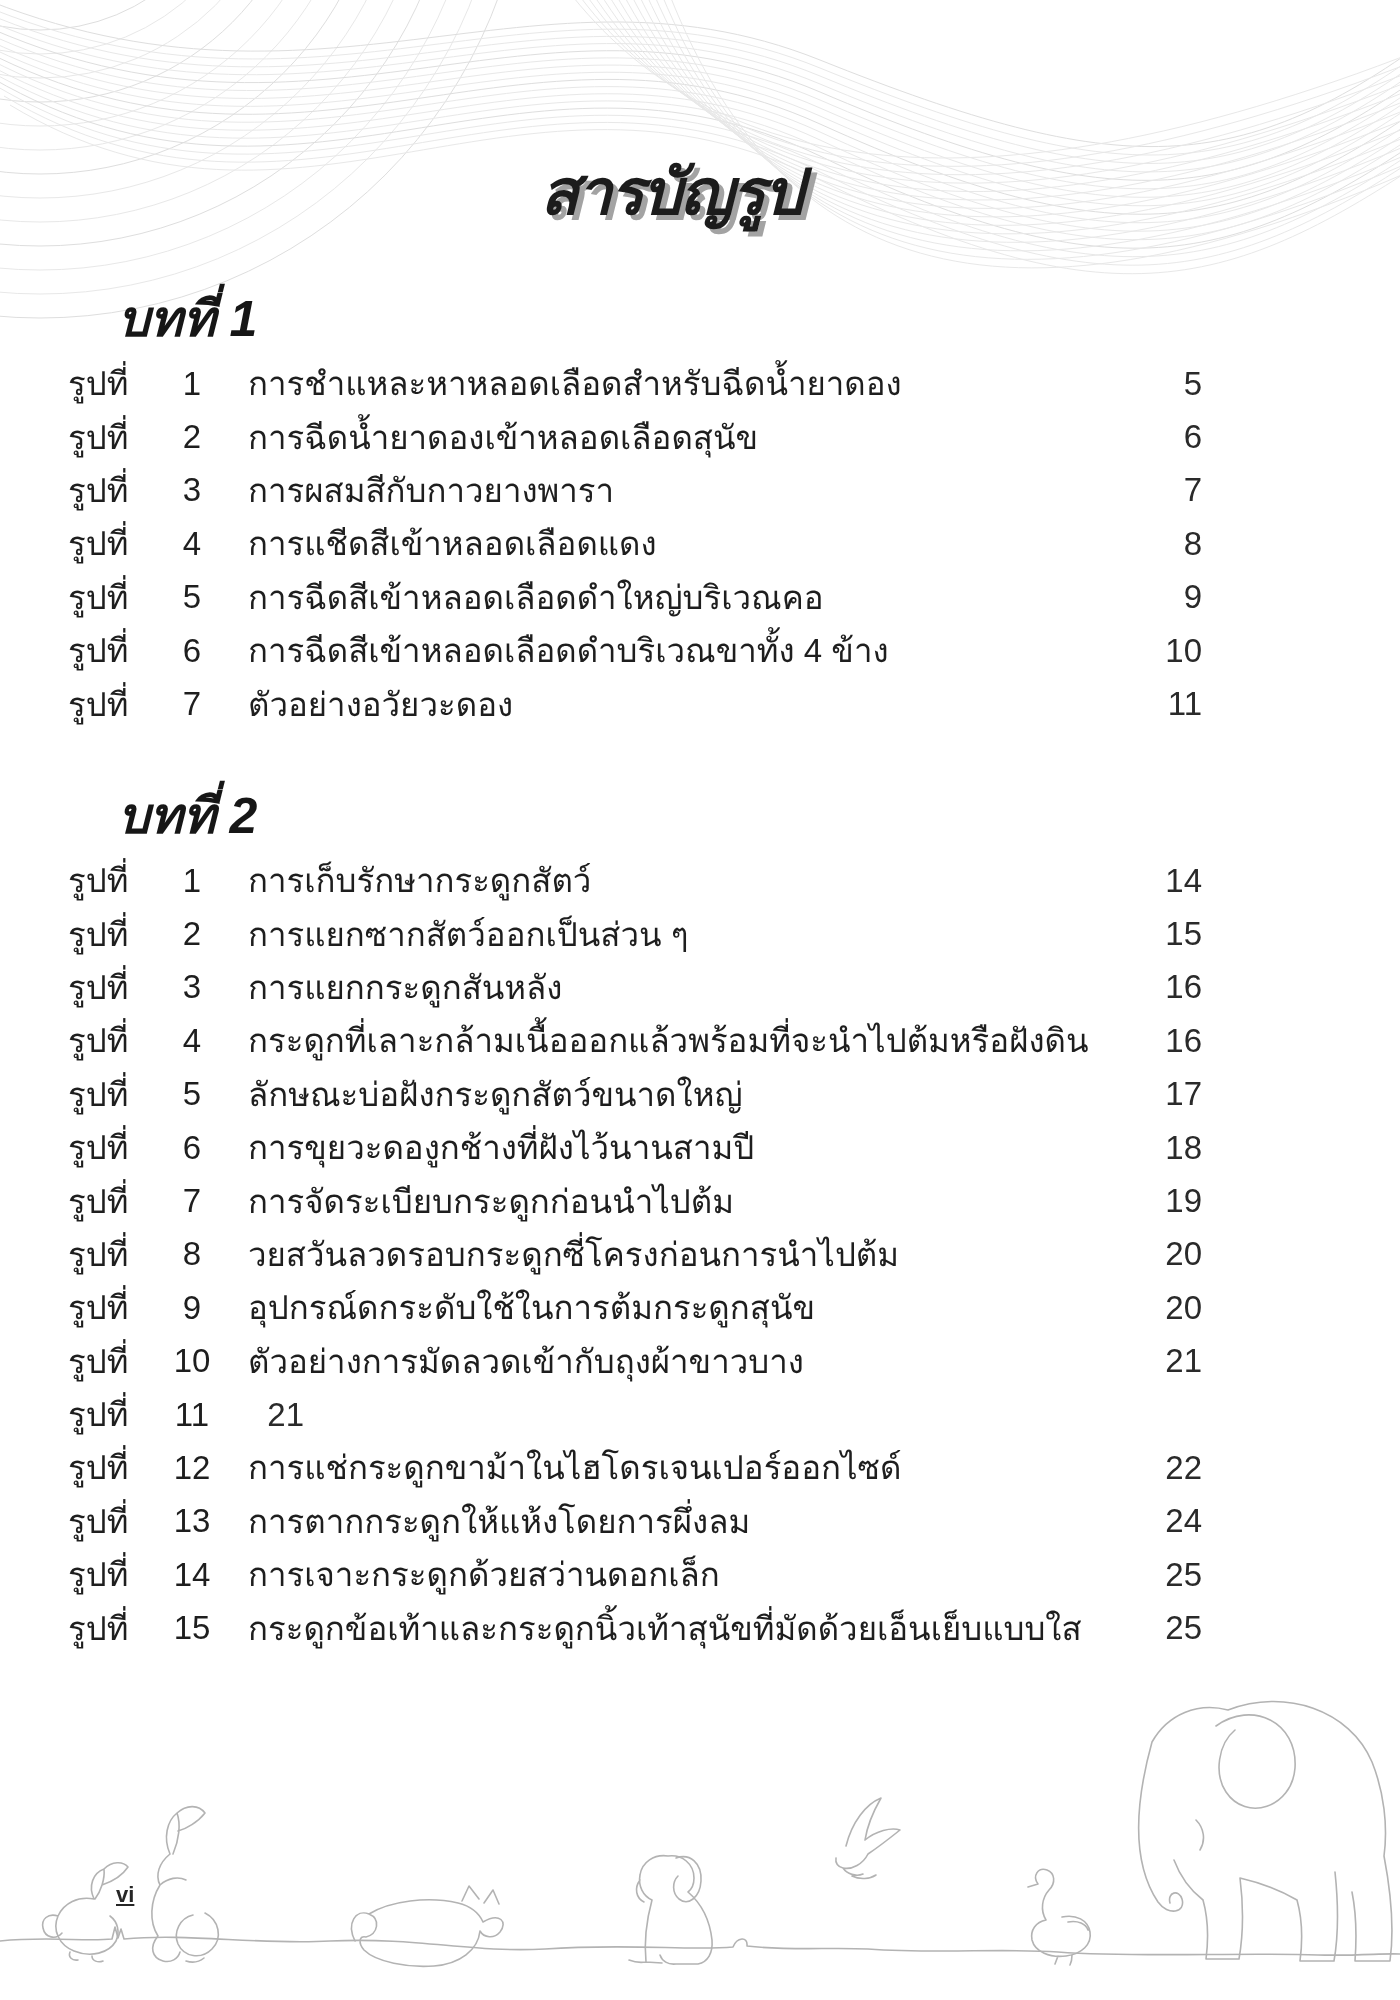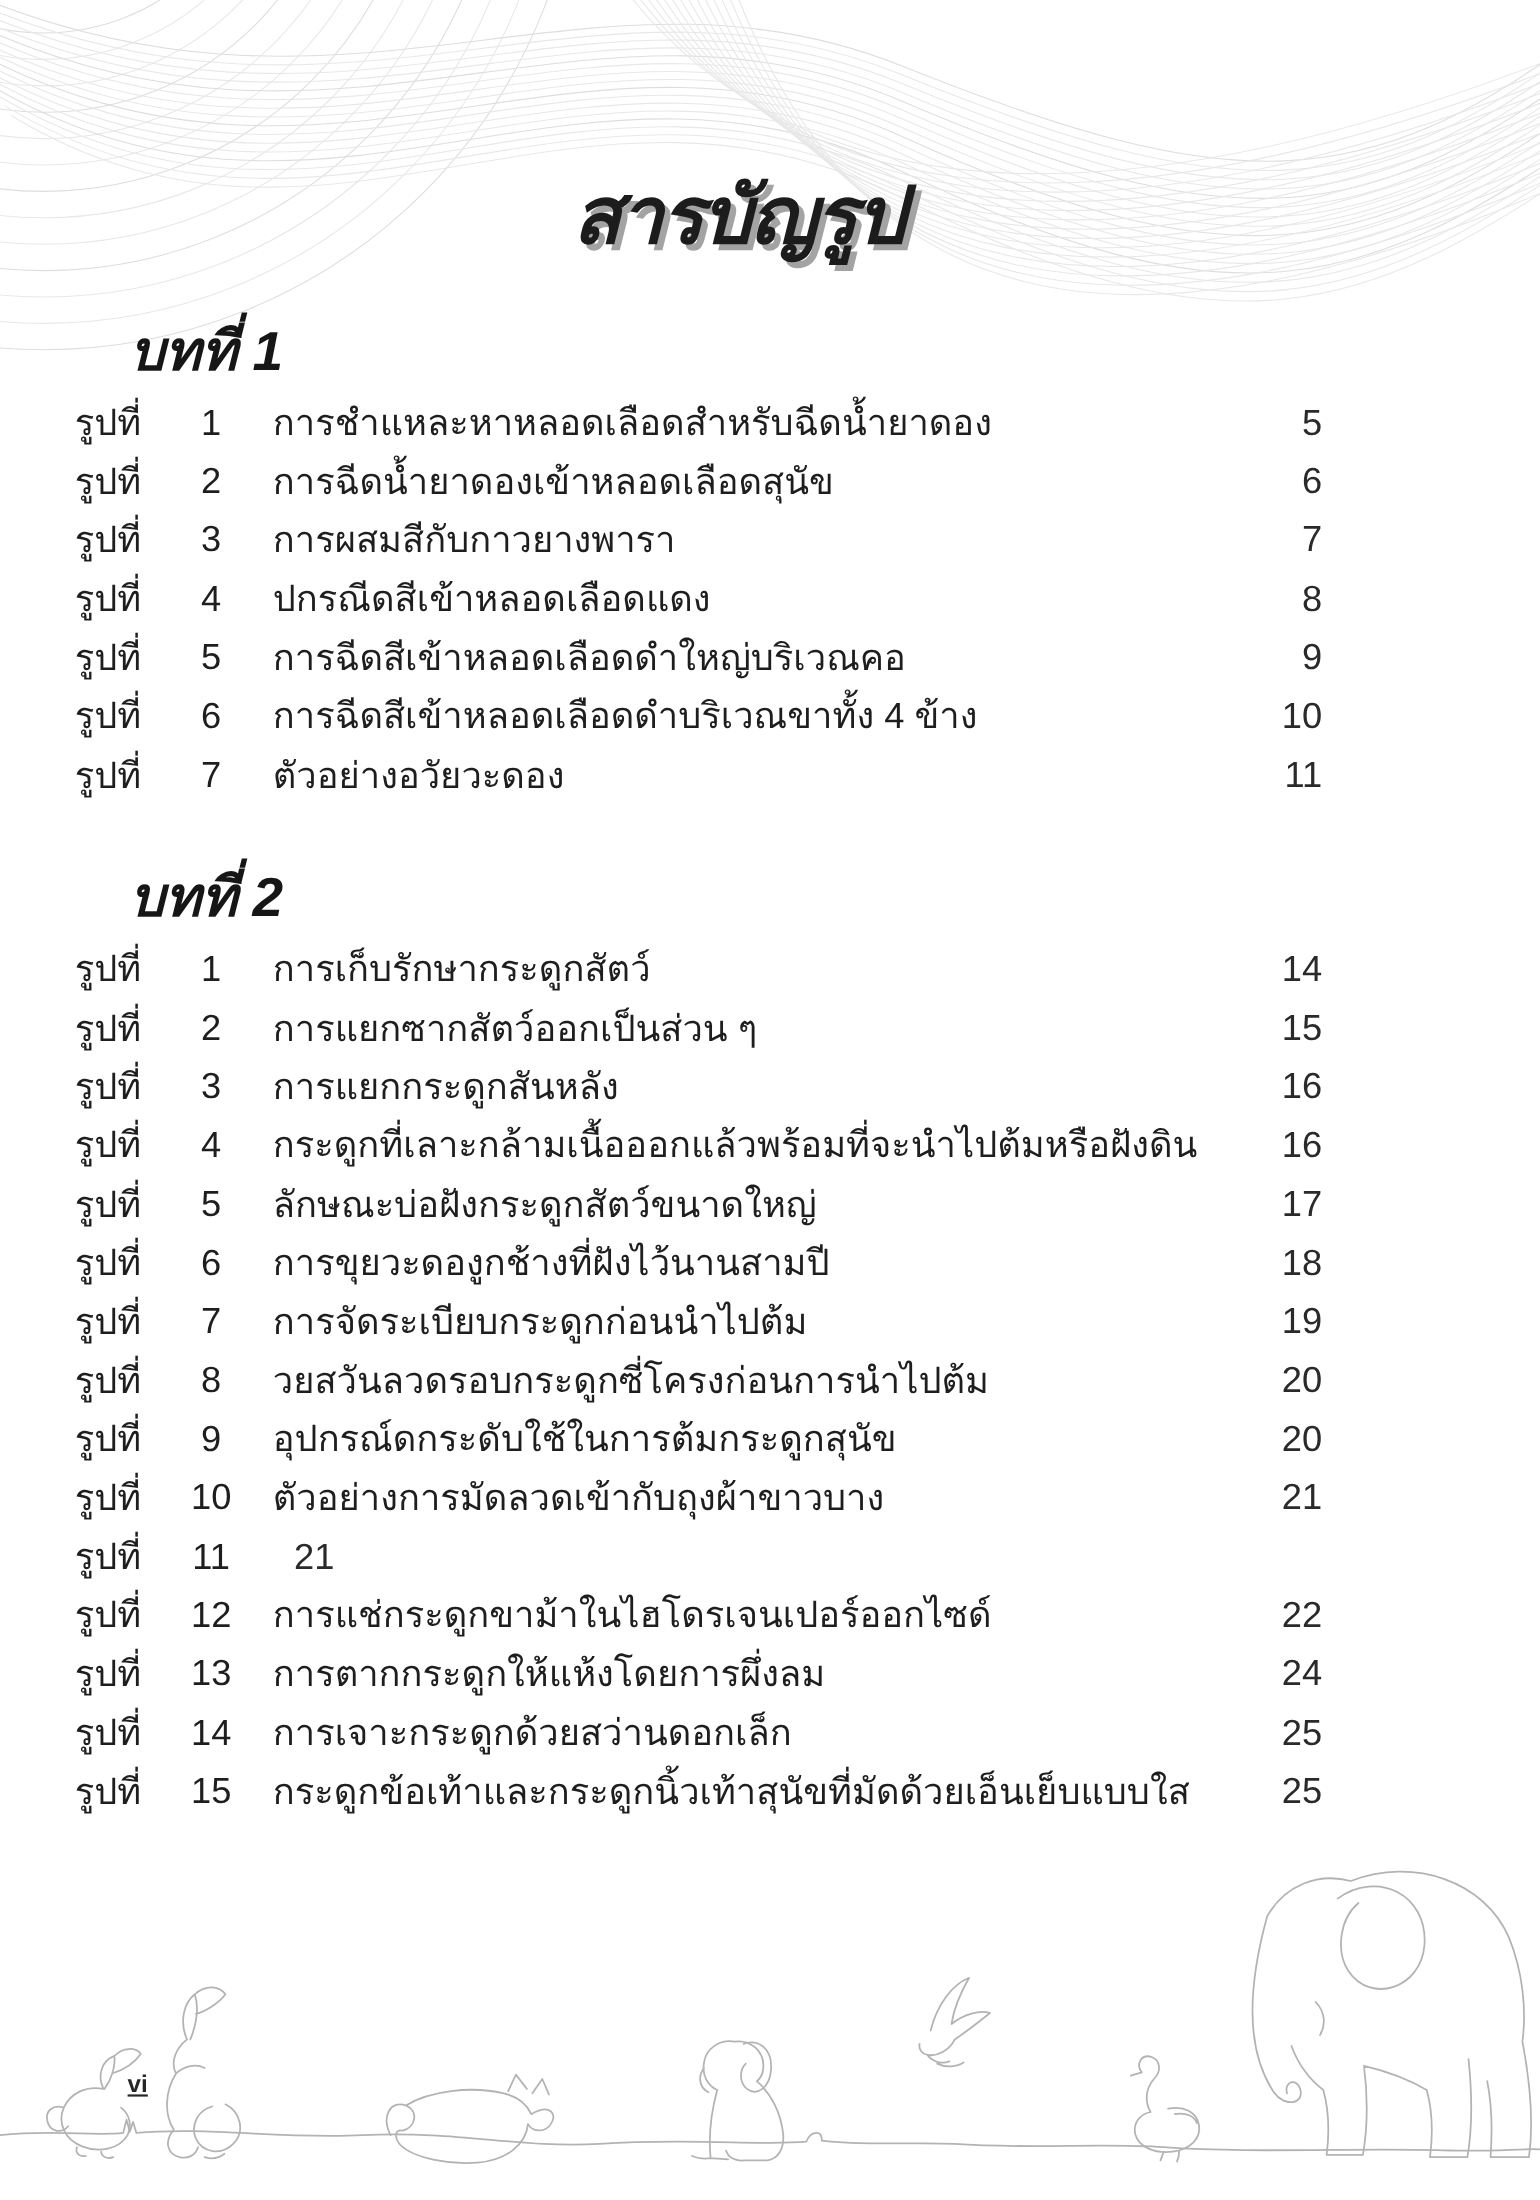--- a/index.html
+++ b/index.html
@@ -8,21 +8,21 @@
     background:#ffffff;
     font-family:"Liberation Sans","DejaVu Sans",sans-serif;
     color:#1e1e1e;
   }
   #top-waves{position:absolute;top:0;left:0;pointer-events:none;}
   .wave{fill:none;stroke:#e8e8e8;stroke-width:1;}
   .wave.dk{stroke:#dedede;}
   .page-title{
     position:absolute;top:158px;left:0;width:1342px;margin:0;
     text-align:center;
-    font-size:72px;font-weight:bold;font-style:italic;letter-spacing:-2px;
+    font-size:63px;font-weight:bold;font-style:italic;letter-spacing:-2px;
     color:#1c1c1c;text-shadow:5px 5px 0 #a3a3a3;
     line-height:1.1;white-space:nowrap;
   }
   .chapter{position:absolute;left:0;width:1202px;}
   #sections-root .chapter:nth-of-type(1){top:295px;}
   #sections-root .chapter:nth-of-type(2){top:792px;}
   .chapter-heading{
     margin:0 0 14px 118px;
     font-size:50px;font-weight:bold;font-style:italic;color:#161616;
     line-height:48px;white-space:nowrap;
@@ -114,21 +114,21 @@
   <div class="row">
     <span class="flabel">รูปที่</span>
     <span class="fnum">3</span>
     <span class="ftitle">การผสมสีกับกาวยางพารา</span>
     <span class="fpage">7</span>
   </div>
 
   <div class="row">
     <span class="flabel">รูปที่</span>
     <span class="fnum">4</span>
-    <span class="ftitle">ปกรณีดสีเข้าหลอดเลือดแดง</span>
+    <span class="ftitle">การแชีดสีเข้าหลอดเลือดแดง</span>
     <span class="fpage">8</span>
   </div>
 
   <div class="row">
     <span class="flabel">รูปที่</span>
     <span class="fnum">5</span>
     <span class="ftitle">การฉีดสีเข้าหลอดเลือดดำใหญ่บริเวณคอ</span>
     <span class="fpage">9</span>
   </div>
 

